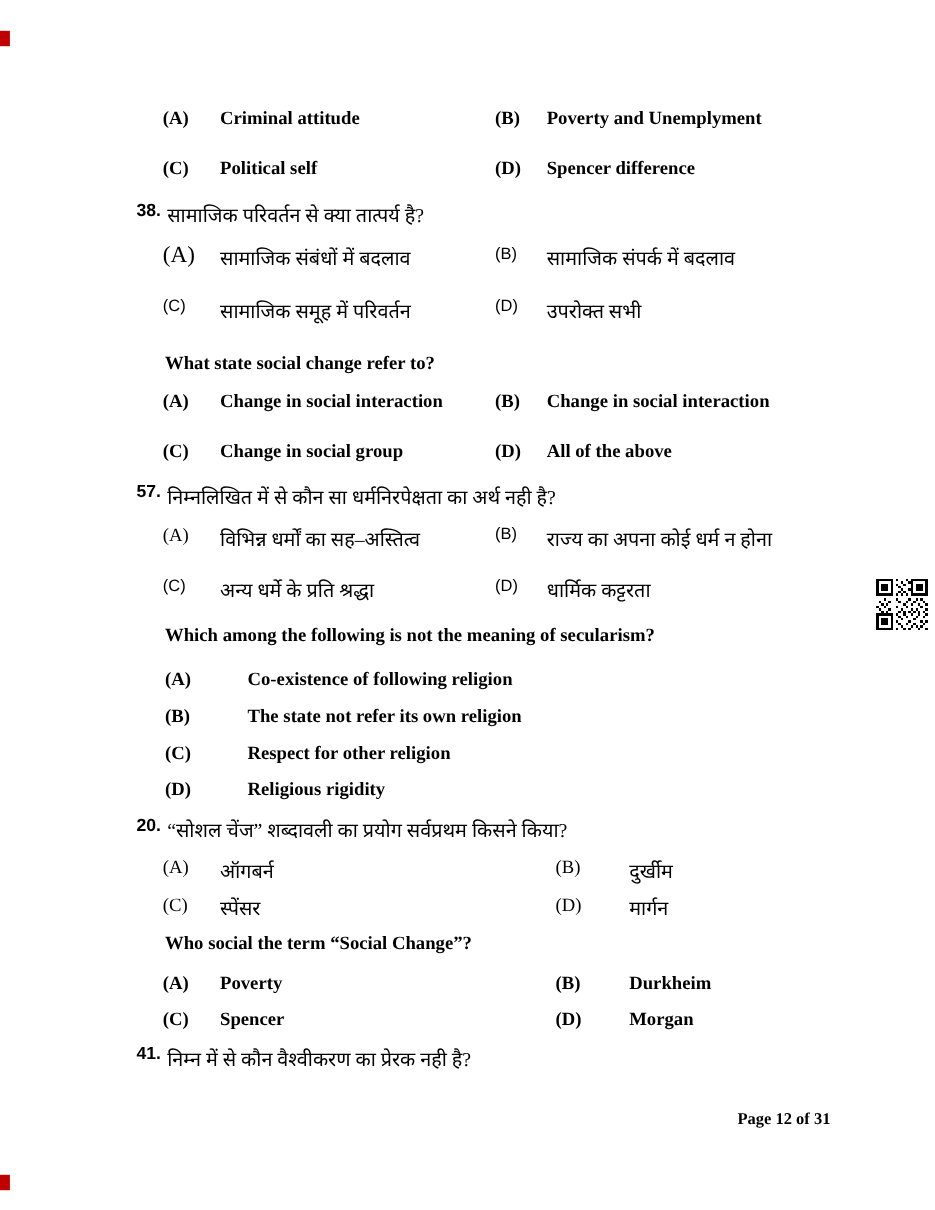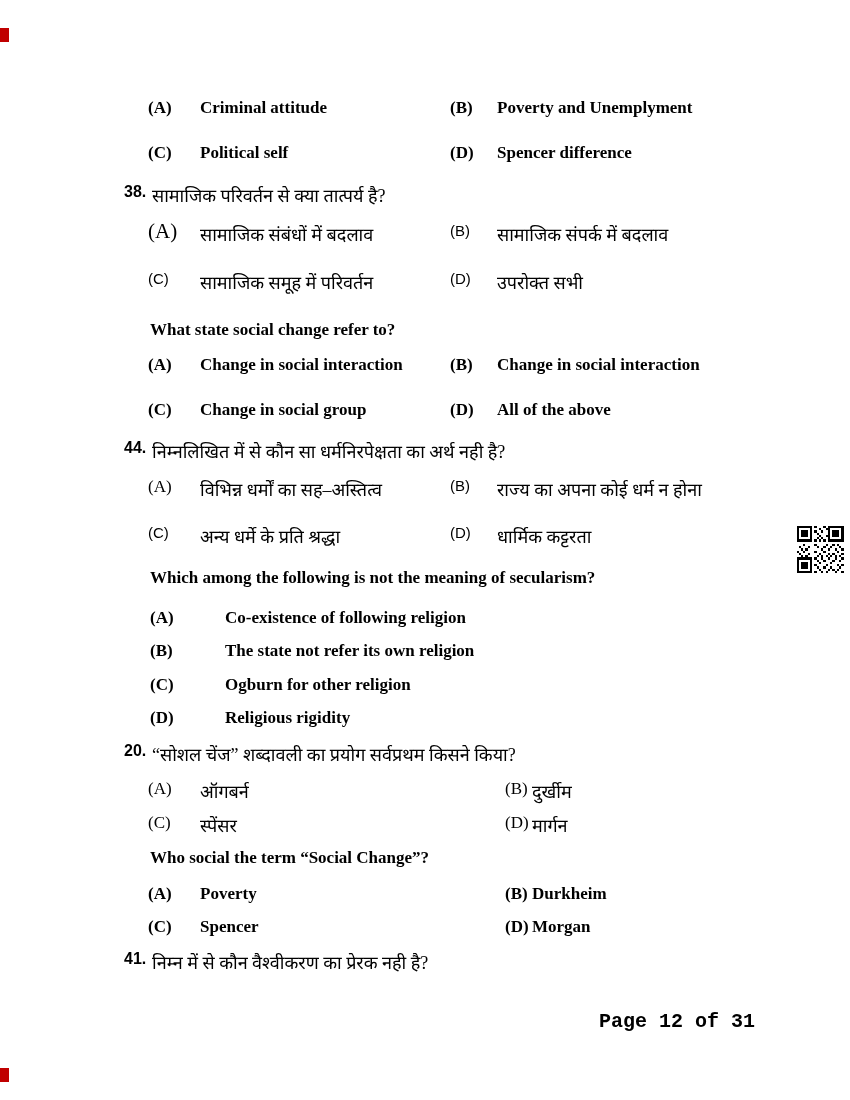--- a/index.html
+++ b/index.html
@@ -9,22 +9,22 @@
   
   .en{font-family:"Liberation Serif",serif;font-weight:700;font-size:17px;}
   .hi{font-family:"Liberation Serif",serif;font-weight:400;font-size:18px;}
   .qn{font-family:"Liberation Sans",sans-serif;font-weight:700;font-size:16px;}
   .lsans{font-family:"Liberation Sans",sans-serif;font-weight:400;font-size:15px;}
   .lserif{font-family:"Liberation Serif",serif;font-weight:400;font-size:17px;}
   .lbig{font-family:"Liberation Serif",serif;font-weight:400;font-size:21px;margin-top:-3px;}
   
   .x124{left:124px}.x148{left:148px}.x150{left:150px}.x152{left:152px}
   .x200{left:200px}.x225{left:225px}.x450{left:450px}.x497{left:497px}
-  .x505{left:505px}.x548{left:532px}
-  .footer{position:absolute;top:1010px;right:95px;font-family:Liberation Mono, monospace;font-weight:700;font-size:20px;white-space:nowrap;}
+  .x505{left:505px}.x548{left:572px}
+  .footer{position:absolute;top:1010px;right:95px;font-family:Liberation Serif, serif;font-weight:700;font-size:15px;white-space:nowrap;}
   .qr{position:absolute;left:794px;top:526px;width:52px;height:47px;}
   .scanmark{position:absolute;left:0;width:9px;height:14px;}
 </style>
 </head>
 <body>
 
 <div class="page">
 
   <div class="row" style="top:98px">
     <span class="en x148">(A)</span>
@@ -66,21 +66,21 @@
     <span class="en x497">Change in social interaction</span>
   </div>
   <div class="row" style="top:400px">
     <span class="en x148">(C)</span>
     <span class="en x200">Change in social group</span>
     <span class="en x450">(D)</span>
     <span class="en x497">All of the above</span>
   </div>
 
   <div class="row" style="top:439px">
-    <span class="qn x124">44.</span>
+    <span class="qn x124">57.</span>
     <span class="hi x152">निम्नलिखित में से कौन सा धर्मनिरपेक्षता का अर्थ नही है?</span>
   </div>
   <div class="row" style="top:477px">
     <span class="lserif x148">(A)</span>
     <span class="hi x200">विभिन्न धर्मों का सह–अस्तित्व</span>
     <span class="lsans x450">(B)</span>
     <span class="hi x497">राज्य का अपना कोई धर्म न होना</span>
   </div>
   <div class="row" style="top:524px">
     <span class="lsans x148">(C)</span>
@@ -95,21 +95,21 @@
   <div class="row" style="top:608px">
     <span class="en x150">(A)</span>
     <span class="en x225">Co-existence of following religion</span>
   </div>
   <div class="row" style="top:641px">
     <span class="en x150">(B)</span>
     <span class="en x225">The state not refer its own religion</span>
   </div>
   <div class="row" style="top:675px">
     <span class="en x150">(C)</span>
-    <span class="en x225">Ogburn for other religion</span>
+    <span class="en x225">Respect for other religion</span>
   </div>
   <div class="row" style="top:708px">
     <span class="en x150">(D)</span>
     <span class="en x225">Religious rigidity</span>
   </div>
 
   <div class="row" style="top:742px">
     <span class="qn x124">20.</span>
     <span class="hi x152">“सोशल चेंज” शब्दावली का प्रयोग सर्वप्रथम किसने किया?</span>
   </div>

